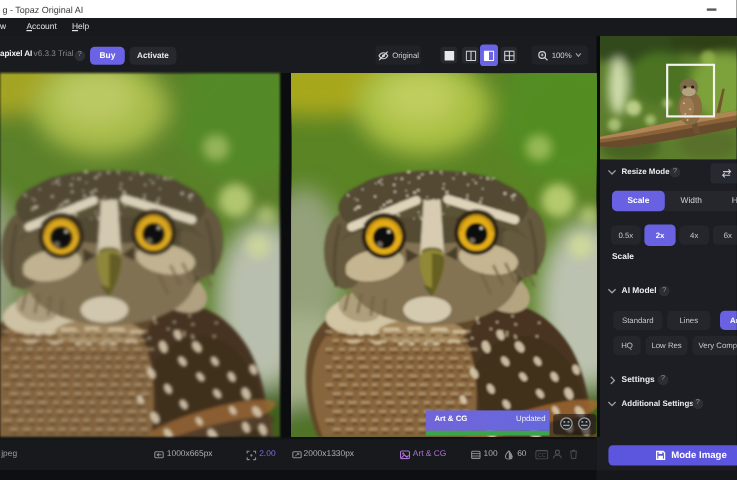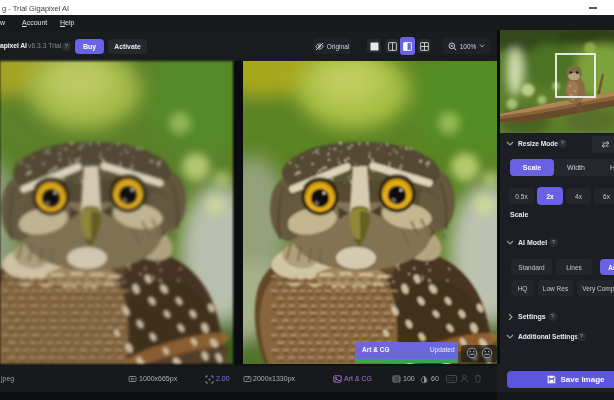--- a/index.html
+++ b/index.html
@@ -1,21 +1,21 @@
 <!DOCTYPE html>
 <html><head><meta charset="utf-8"><style>
 html,body{margin:0;padding:0;}
 body{width:614px;height:400px;overflow:hidden;background:#101114;font-family:"Liberation Sans",sans-serif;}
 .abs{position:absolute;}
 .btn{position:absolute;border-radius:4px;display:flex;align-items:center;justify-content:center;}
 .abs>svg{display:block;}
 </style></head><body>
 <div style="position:relative;width:614px;height:400px;overflow:hidden;">
 <div class="abs" style="left:0;top:0;width:614px;height:15px;background:#ffffff;"></div>
-<div class="abs" style="left:2px;top:3.5px;font-size:7.5px;color:#3c3c3c;">g - Trial Gigapixel AI</div>
+<div class="abs" style="left:2px;top:3.5px;font-size:7.5px;color:#3c3c3c;">g - Topaz Original AI</div>
 <div class="abs" style="left:589px;top:7px;width:8px;height:1.6px;background:#5a5a5a;"></div>
 <div class="abs" style="left:0;top:15px;width:614px;height:15px;background:#17191d;"></div>
 <div class="abs" style="left:0px;top:18.5px;font-size:7px;color:#e2e3e5;">w</div>
 <div class="abs" style="left:22px;top:18.5px;font-size:7px;color:#e2e3e5;"><span style="text-decoration:underline;">A</span>ccount</div>
 <div class="abs" style="left:60px;top:18.5px;font-size:7px;color:#e2e3e5;"><span style="text-decoration:underline;">H</span>elp</div>
 <div class="abs" style="left:0;top:30px;width:500px;height:31px;background:#191b1f;"></div>
 <div class="abs" style="left:0px;top:42px;font-size:6.8px;font-weight:bold;color:#f2f3f4;letter-spacing:-0.1px;">apixel AI</div>
 <div class="abs" style="left:28px;top:42px;font-size:6.8px;color:#83878d;">v6.3.3 Trial</div>
 <div class="abs" style="left:62px;top:42px;width:9px;height:9px;border-radius:50%;background:#2b2e35;color:#9298a0;font-size:6px;line-height:9px;text-align:center;">?</div>
 <div class="btn" style="left:75px;top:39px;width:29px;height:15px;background:#6a63e6;color:#fff;font-size:7px;font-weight:bold;">Buy</div>
@@ -1238,21 +1238,21 @@
       </svg>
     </div>
 <div class="abs" style="left:518px;top:332.5px;font-size:6.6px;font-weight:bold;color:#e9ebee;">Additional Settings</div>
 <div class="abs" style="left:577px;top:332px;width:9px;height:9px;border-radius:50%;background:#2b2e35;color:#9298a0;font-size:6px;line-height:9px;text-align:center;">?</div>
 <div class="btn" style="left:507px;top:371px;width:138px;height:17px;background:#5b56dd;border-radius:4px;">
       <svg width="9" height="9" viewBox="0 0 9 9">
         <path d="M1.2,1.2 L6.6,1.2 L7.8,2.4 L7.8,7.8 L1.2,7.8 Z" fill="none" stroke="#ffffff" stroke-width="1.1"></path>
         <rect x="2.8" y="1.4" width="3.2" height="1.8" fill="#ffffff"></rect>
         <rect x="2.6" y="4.8" width="3.8" height="2.8" fill="#ffffff"></rect>
       </svg>
-      <span style="color:#fff;font-size:8px;font-weight:bold;margin-left:4px;">Save Image</span>
+      <span style="color:#fff;font-size:8px;font-weight:bold;margin-left:4px;">Mode Image</span>
     </div>
 <div class="abs" style="left:0;top:366px;width:497px;height:26px;background:#17191c;"></div>
 <div class="abs" style="left:0;top:392px;width:497px;height:8px;background:#0e0f12;"></div>
 <div class="abs" style="left:497px;top:392px;width:117px;height:8px;background:#16171b;"></div>
 <div class="abs" style="left:1px;top:375px;font-size:7px;color:#9a9ea5;">jpeg</div>
 <div class="abs" style="left:128px;top:375px;">
       <svg width="9" height="8" viewBox="0 0 9 8">
         <rect x="1" y="1.5" width="7" height="5" rx="0.8" fill="none" stroke="#8a8f96" stroke-width="0.9"></rect>
         <line x1="3" y1="4" x2="6.5" y2="4" stroke="#8a8f96" stroke-width="0.9"></line>
         <path d="M4.5,2.8 L3,4 L4.5,5.2" fill="none" stroke="#8a8f96" stroke-width="0.9"></path>

